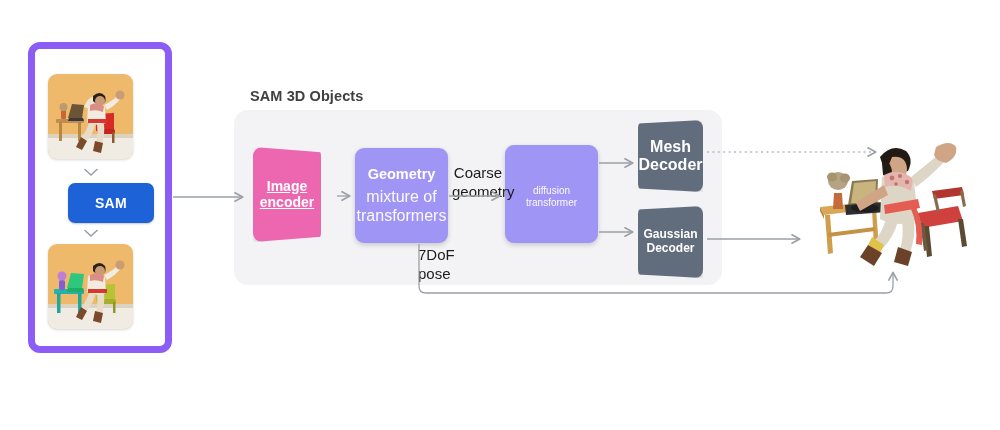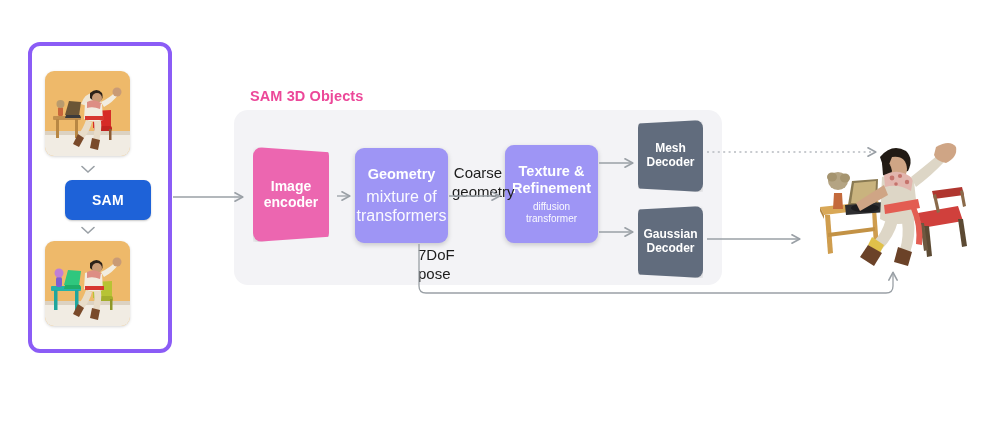--- a/index.html
+++ b/index.html
@@ -14,21 +14,21 @@
     height: 430px;
     background: #ffffff;
     overflow: hidden;
   }
 
   
   #input-panel {
     position: absolute;
     left: 28px; top: 42px;
     width: 144px; height: 311px;
-    border: 4px solid #8b5cf6;
+    border: 7px solid #8b5cf6;
     border-radius: 12px;
     background: #ffffff;
   }
   .thumb {
     position: absolute;
     left: 13px;
     width: 85px; height: 85px;
     border-radius: 9px;
     overflow: hidden;
     background: #fafafa;
@@ -59,21 +59,21 @@
     font-size: 14px; font-weight: 700;
     letter-spacing: .3px;
     box-shadow: 0 1px 2px rgba(0,0,0,.22);
     cursor: pointer;
   }
 
   
   #sam3d-title {
     position: absolute;
     left: 250px; top: 88px;
-    font-size: 14.5px; font-weight: 700; color: #ec4899;
+    font-size: 14.5px; font-weight: 700; color: #404040;
     letter-spacing: .1px;
   }
   #sam3d-panel {
     position: absolute;
     left: 234px; top: 110px;
     width: 488px; height: 175px;
     background: #f3f3f6;
     border-radius: 14px;
   }
 
@@ -84,25 +84,26 @@
     align-items: center; justify-content: center;
     text-align: center;
     color: #ffffff;
     box-shadow: 0 2px 5px rgba(0,0,0,.18);
   }
   .node .title { font-weight: 700; line-height: 1.14; }
   .node .sub   { font-weight: 400; opacity: .95; line-height: 1.2; }
 
   #node-image-encoder {
     left: 253px; top: 147px;
-    width: 76px; height: 95px;
+    width: 68px; height: 95px;
     background: #ec66b0;
     border-radius: 9px;
     clip-path: polygon(0% 0%, 100% 5.5%, 100% 94.5%, 0% 100%);
     font-size: 14px;
+    text-decoration: underline;
   }
   #node-image-encoder .title { font-size: 14px; }
 
   #node-geometry {
     left: 355px; top: 148px;
     width: 93px; height: 95px;
     background: #9e95f5;
     border-radius: 9px;
   }
   #node-geometry .title { font-size: 14.5px; }
@@ -117,21 +118,21 @@
   #node-texture .title { font-size: 14.5px; }
   #node-texture .sub   { font-size: 10px; margin-top: 5px; }
 
   #node-mesh-decoder {
     left: 638px; top: 120px;
     width: 65px; height: 72px;
     background: #616c7d;
     border-radius: 8px;
     clip-path: polygon(0% 5%, 100% 0%, 100% 100%, 0% 95%);
   }
-  #node-mesh-decoder .title { font-size: 12px; }
+  #node-mesh-decoder .title { font-size: 16px; }
 
   #node-gaussian-decoder {
     left: 638px; top: 206px;
     width: 65px; height: 72px;
     background: #616c7d;
     border-radius: 8px;
     clip-path: polygon(0% 5%, 100% 0%, 100% 100%, 0% 95%);
     align-items: center;
   }
   #node-gaussian-decoder .title { font-size: 12px; }
@@ -273,22 +274,20 @@
 encoder</div>
   </div>
 
   <div class="node" id="node-geometry">
     <div class="title">Geometry</div>
     <div class="sub" style="white-space: pre-line;">mixture of
 transformers</div>
   </div>
 
   <div class="node" id="node-texture">
-    <div class="title" style="white-space: pre-line;">Texture &amp;
-Refinement</div>
     <div class="sub" style="white-space: pre-line;">diffusion
 transformer</div>
   </div>
 
   <div class="node" id="node-mesh-decoder">
     <div class="title" style="white-space: pre-line;">Mesh
 Decoder</div>
   </div>
 
   <div class="node" id="node-gaussian-decoder">

